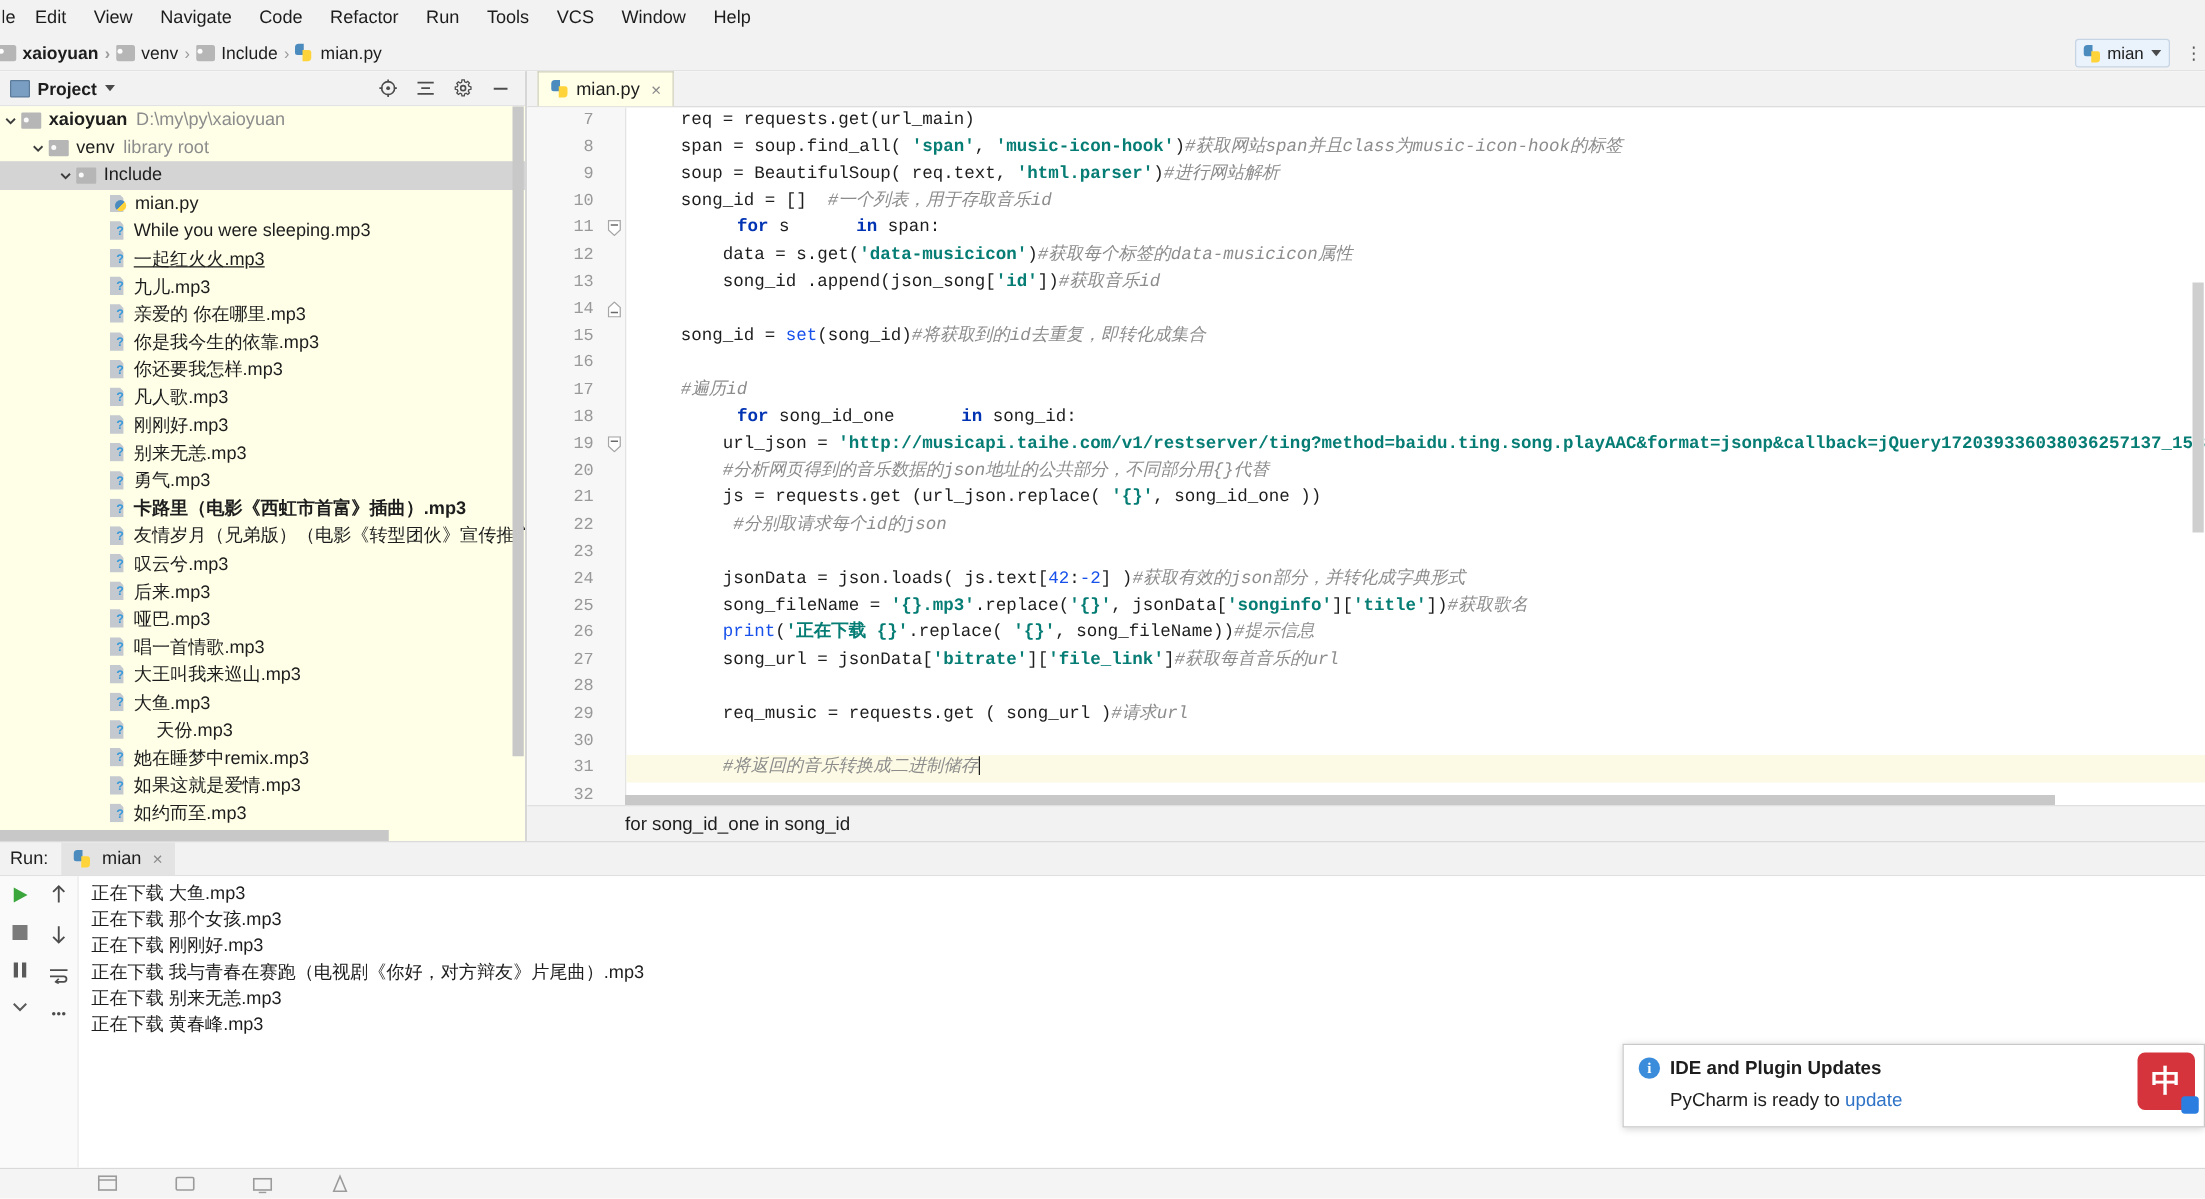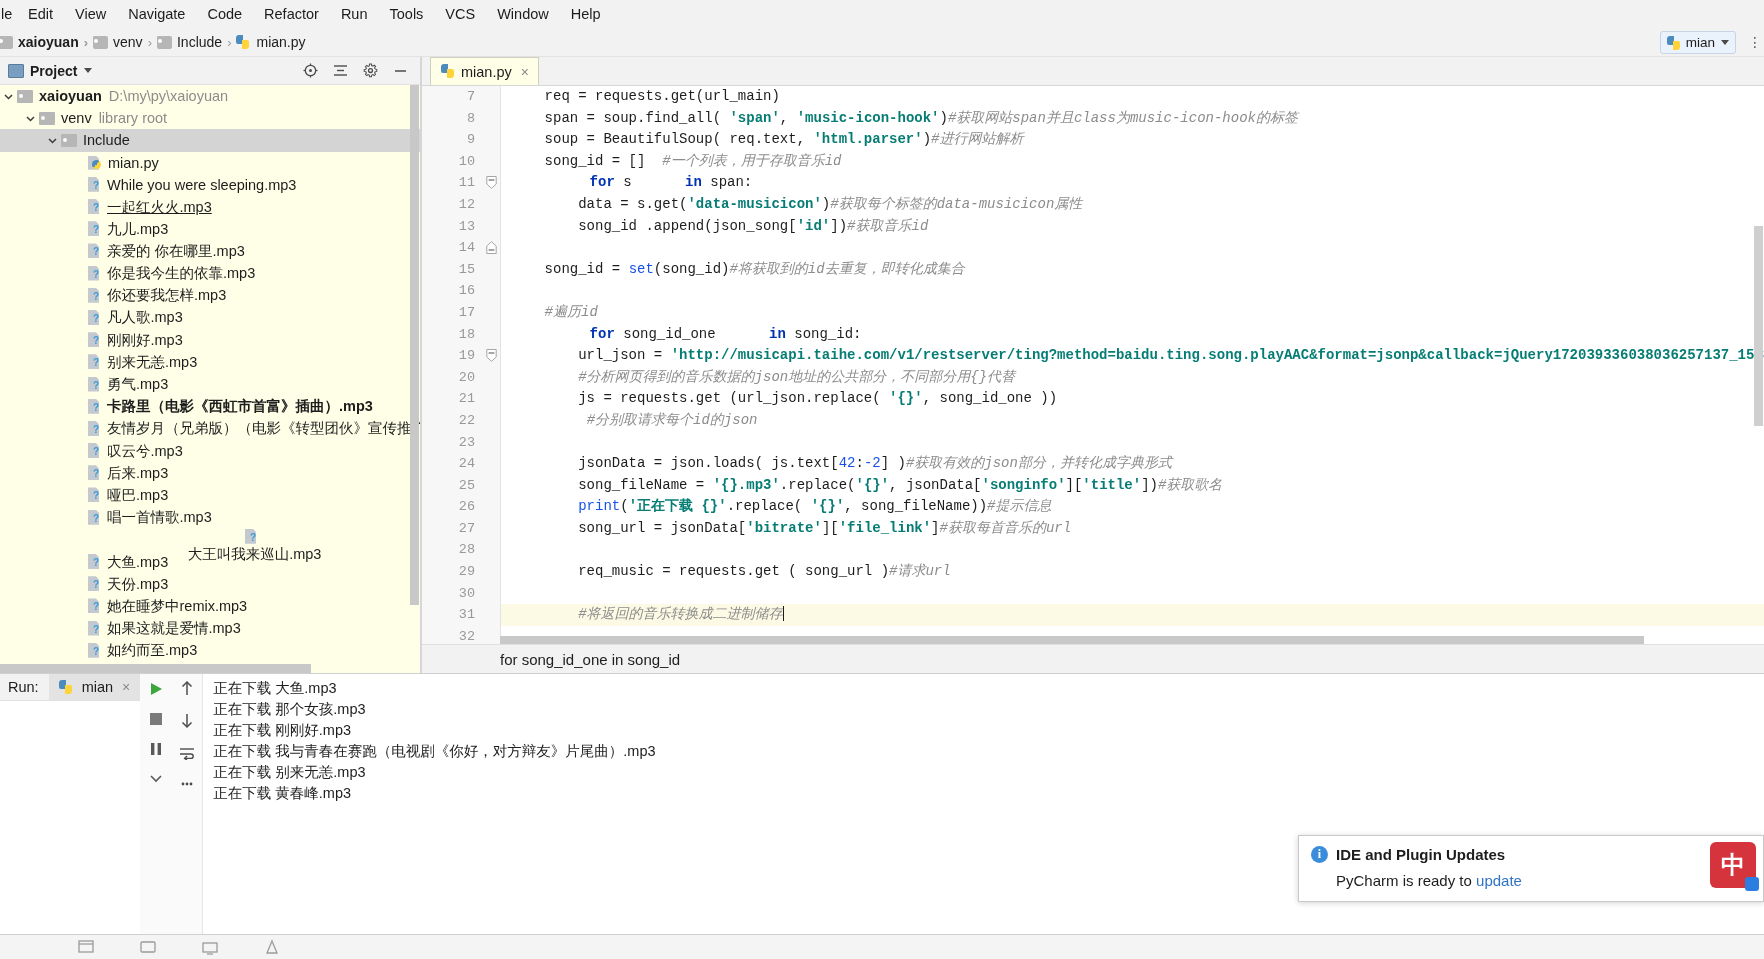--- a/index.html
+++ b/index.html
@@ -104,21 +104,21 @@
 
   .codehscroll{position:absolute;left:78px;right:120px;bottom:0;height:8px;background:#c8c8c8;}
 
   .codefooter{height:28px;flex:none;background:#f2f2f2;display:flex;align-items:center;
               padding-left:78px;font-size:15px;color:#1d1d1d;border-top:1px solid #e0e0e0;}
 
   .editor-vscroll{position:absolute;right:0;top:0;width:12px;bottom:0;}
   .editor-vscroll .thumb{position:absolute;right:1px;width:9px;background:#cfcfcf;}
 
   
-  .runpane{height:260px;flex:none;background:#ffffff;display:flex;flex-direction:row;border-top:1px solid #d0d0d0;position:relative;}
+  .runpane{height:260px;flex:none;background:#ffffff;display:flex;flex-direction:column;border-top:1px solid #d0d0d0;position:relative;}
   .runhdr{height:26px;background:#f2f2f2;display:flex;align-items:center;flex:none;border-bottom:1px solid #e0e0e0;}
   .runhdr .rlabel{font-size:14.5px;margin-left:8px;margin-right:10px;color:#1d1d1d;}
   .runtab{display:flex;align-items:center;height:26px;padding:0 10px;background:#e3e3e3;font-size:14.5px;}
   .runtab .pyicon{width:14px;height:14px;}
   .runtab .closex{margin-left:9px;color:#8a8a8a;font-size:14px;}
   .runbody{flex:1;display:flex;min-height:0;}
   .runtoolbar{width:32px;flex:none;display:flex;flex-direction:column;align-items:center;padding-top:6px;gap:12px;background:#fafafa;}
   .runtoolbar .btn{width:18px;height:18px;display:flex;align-items:center;justify-content:center;cursor:pointer;}
   .runtoolbar2{width:30px;flex:none;display:flex;flex-direction:column;align-items:center;padding-top:6px;gap:14px;background:#fafafa;
                border-right:1px solid #e6e6e6;}
@@ -324,29 +324,29 @@
               <span class="label">后来.mp3</span>
             </div>
             <div class="trow" style="padding-left: 88px;">
               <span class="mp3icon"></span>
               <span class="label">哑巴.mp3</span>
             </div>
             <div class="trow" style="padding-left: 88px;">
               <span class="mp3icon"></span>
               <span class="label">唱一首情歌.mp3</span>
             </div>
-            <div class="trow" style="padding-left: 88px; flex-direction: column;">
+            <div class="trow" style="padding-left: 88px;">
               <span class="mp3icon"></span>
               <span class="label">大王叫我来巡山.mp3</span>
             </div>
             <div class="trow" style="padding-left: 88px;">
               <span class="mp3icon"></span>
               <span class="label">大鱼.mp3</span>
             </div>
-            <div class="trow" style="padding-left: 88px;">
+            <div class="trow" style="padding-left: 88px; gap: 18px;">
               <span class="mp3icon"></span>
               <span class="label">天份.mp3</span>
             </div>
             <div class="trow" style="padding-left: 88px;">
               <span class="mp3icon"></span>
               <span class="label">她在睡梦中remix.mp3</span>
             </div>
             <div class="trow" style="padding-left: 88px;">
               <span class="mp3icon"></span>
               <span class="label">如果这就是爱情.mp3</span>

